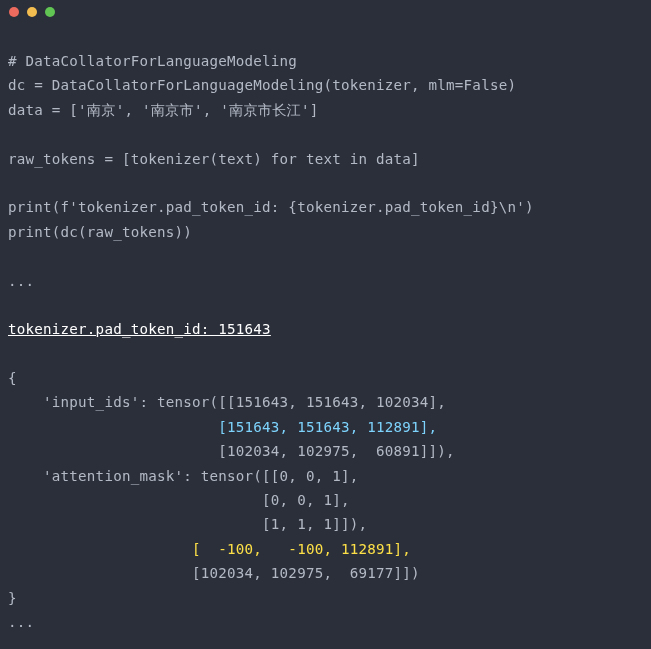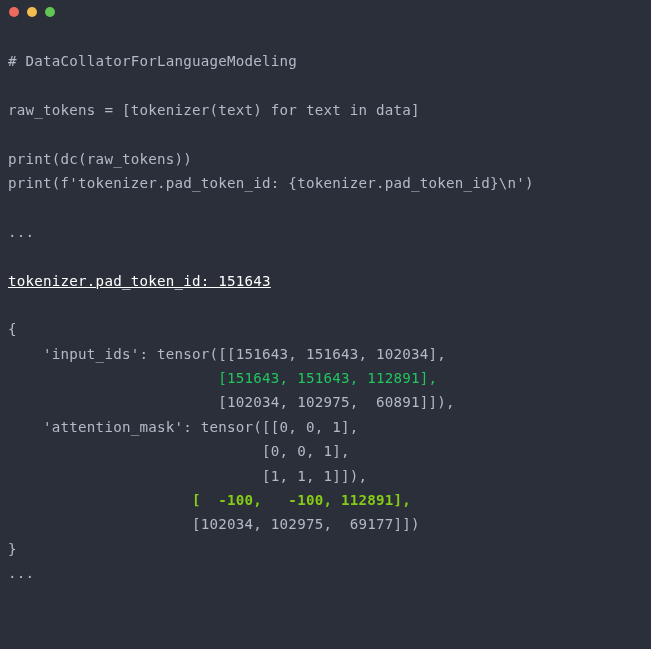--- a/index.html
+++ b/index.html
@@ -68,36 +68,38 @@
 <div id="window" style="background: rgb(43, 47, 58);">
 
   <div id="titlebar">
     <span class="dot" style="background: rgb(236, 106, 94);"></span>
     <span class="dot" style="background: rgb(244, 189, 79);"></span>
     <span class="dot" style="background: rgb(97, 197, 84);"></span>
   </div>
 
   <div id="code" style="background: rgb(43, 47, 58);">
       <div class="line" style="color: rgb(179, 186, 198); margin-top: 25px;"># DataCollatorForLanguageModeling</div>
+      <div class="line" style="color: rgb(179, 186, 198);">dc = DataCollatorForLanguageModeling(tokenizer, mlm=False)</div>
+      <div class="line" style="color: rgb(179, 186, 198);">data = ['南京', '南京市', '南京市长江']</div>
       <div class="line blank" style="color: rgb(179, 186, 198);">&nbsp;</div>
       <div class="line" style="color: rgb(179, 186, 198);">raw_tokens = [tokenizer(text) for text in data]</div>
       <div class="line blank" style="color: rgb(179, 186, 198);">&nbsp;</div>
+      <div class="line" style="color: rgb(179, 186, 198);">print(f'tokenizer.pad_token_id: {tokenizer.pad_token_id}\n')</div>
       <div class="line" style="color: rgb(179, 186, 198);">print(dc(raw_tokens))</div>
-      <div class="line" style="color: rgb(179, 186, 198);">print(f'tokenizer.pad_token_id: {tokenizer.pad_token_id}\n')</div>
       <div class="line blank" style="color: rgb(179, 186, 198);">&nbsp;</div>
       <div class="line" style="color: rgb(179, 186, 198);">...</div>
       <div class="line blank" style="color: rgb(179, 186, 198);">&nbsp;</div>
       <div class="line" style="color: #ffffff; text-decoration: underline;">tokenizer.pad_token_id: 151643</div>
       <div class="line blank" style="color: rgb(179, 186, 198);">&nbsp;</div>
       <div class="line" style="color: rgb(179, 186, 198);">{</div>
       <div class="line" style="color: rgb(179, 186, 198);">    'input_ids': tensor([[151643, 151643, 102034],</div>
-      <div class="line" style="color: #22c55e;">                        [151643, 151643, 112891],</div>
+      <div class="line" style="color: #7dd3fc;">                        [151643, 151643, 112891],</div>
       <div class="line" style="color: rgb(179, 186, 198);">                        [102034, 102975,  60891]]),</div>
       <div class="line" style="color: rgb(179, 186, 198);">    'attention_mask': tensor([[0, 0, 1],</div>
       <div class="line" style="color: rgb(179, 186, 198);">                             [0, 0, 1],</div>
       <div class="line" style="color: rgb(179, 186, 198);">                             [1, 1, 1]]),</div>
-      <div class="line" style="color: #84cc16; font-weight: bold;">                     [  -100,   -100, 112891],</div>
+      <div class="line" style="color: #fde047;">                     [  -100,   -100, 112891],</div>
       <div class="line" style="color: rgb(179, 186, 198);">                     [102034, 102975,  69177]])</div>
       <div class="line" style="color: rgb(179, 186, 198);">}</div>
       <div class="line" style="color: rgb(179, 186, 198);">...</div>
     </div>
 
 </div>
 
 </body></html>

